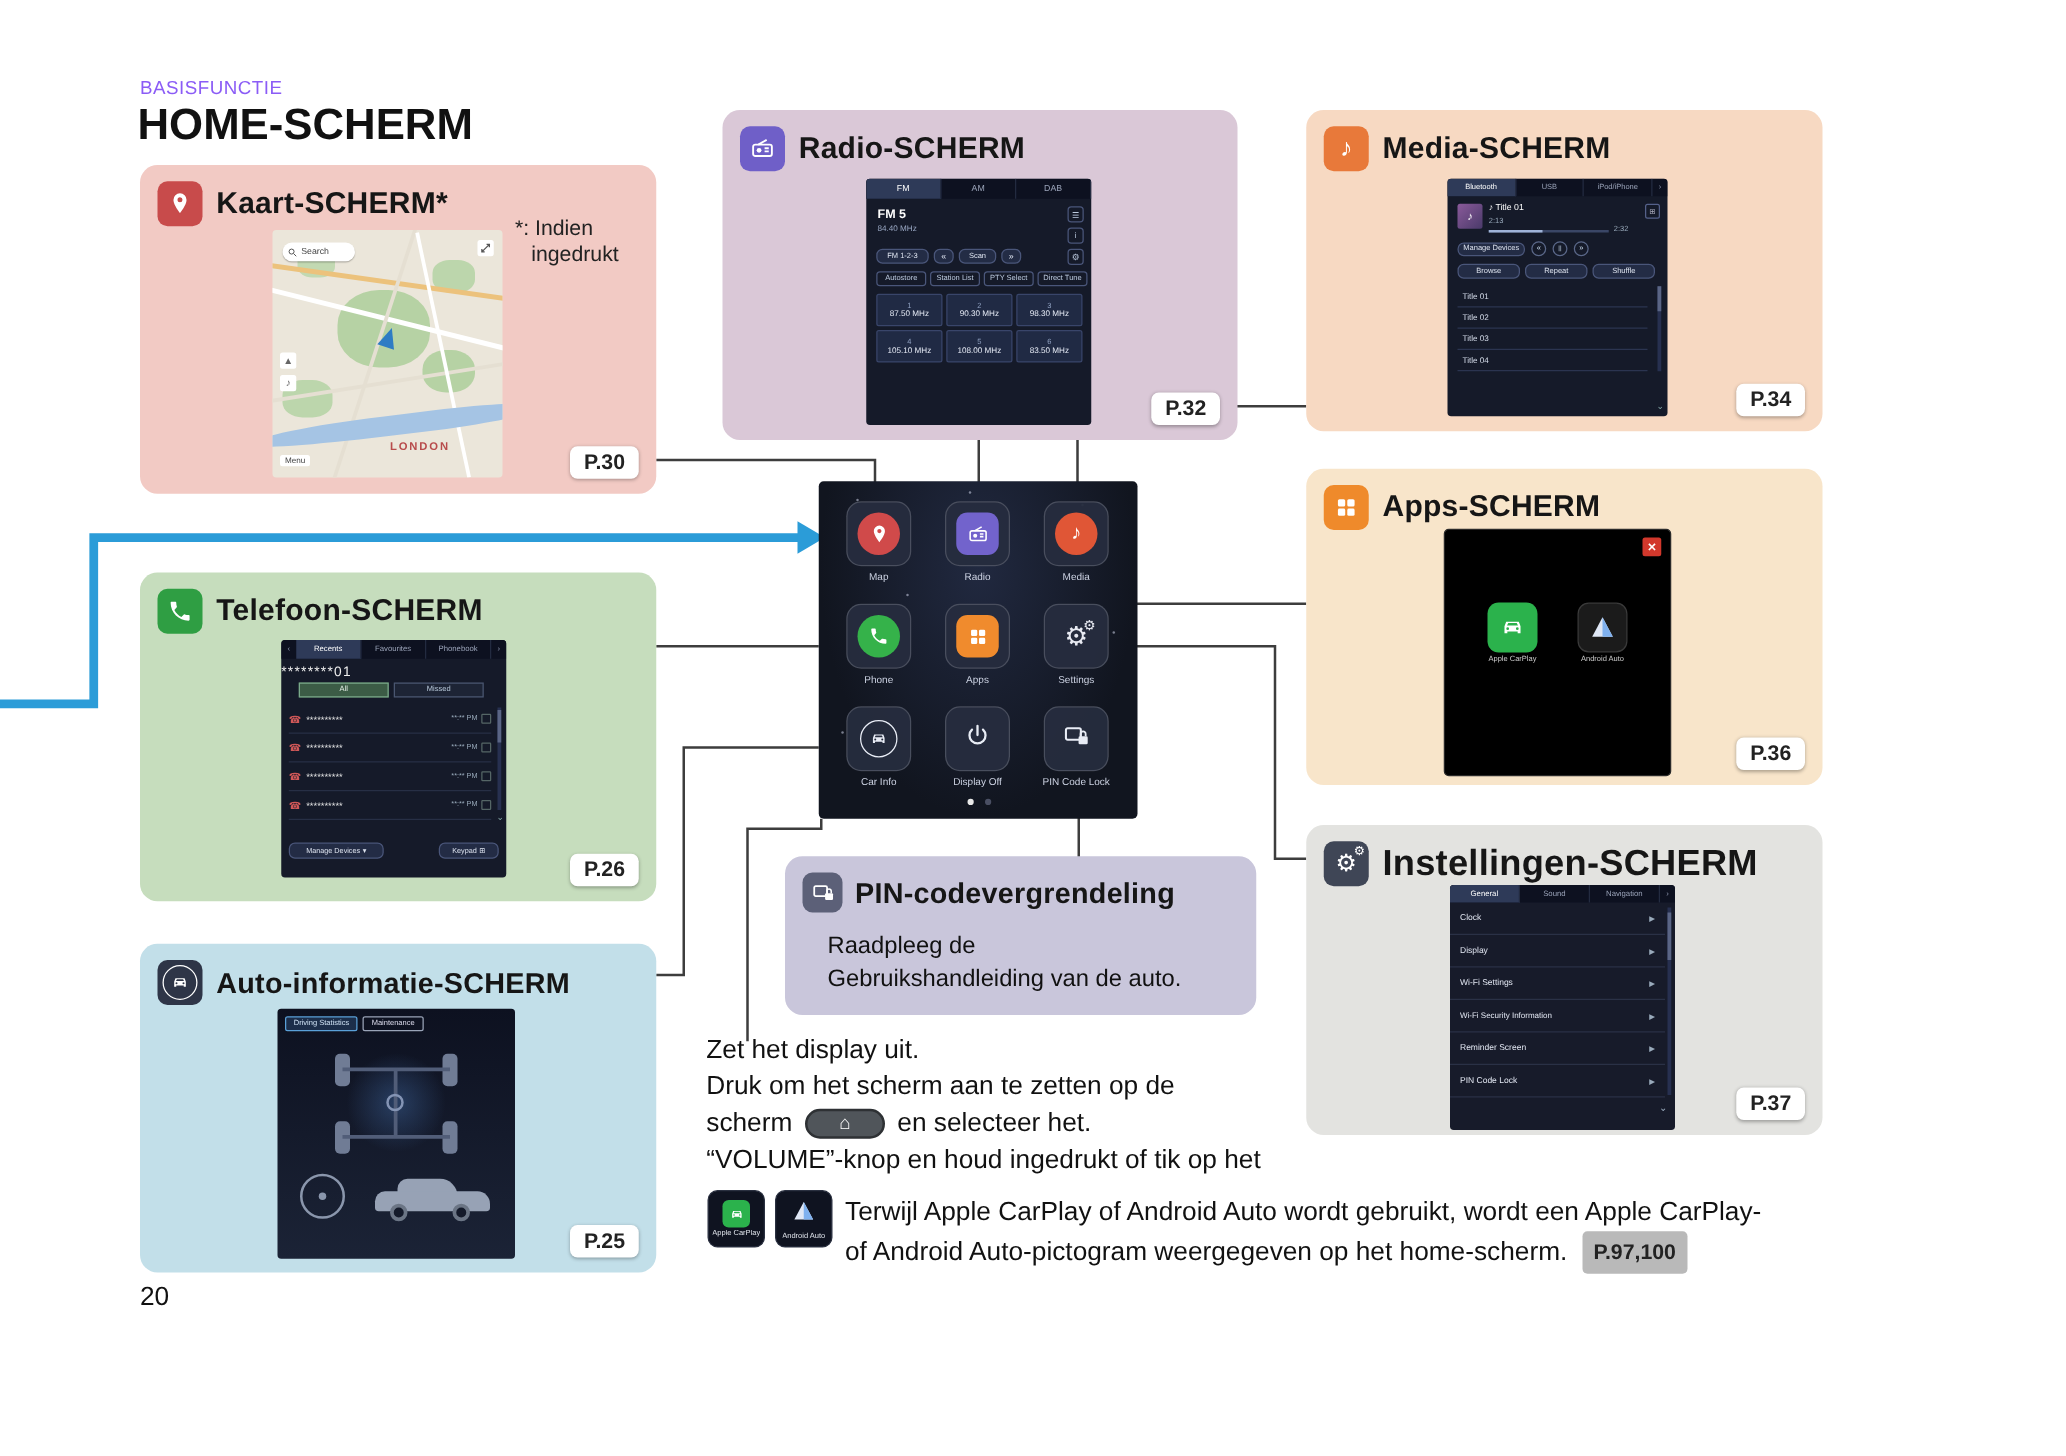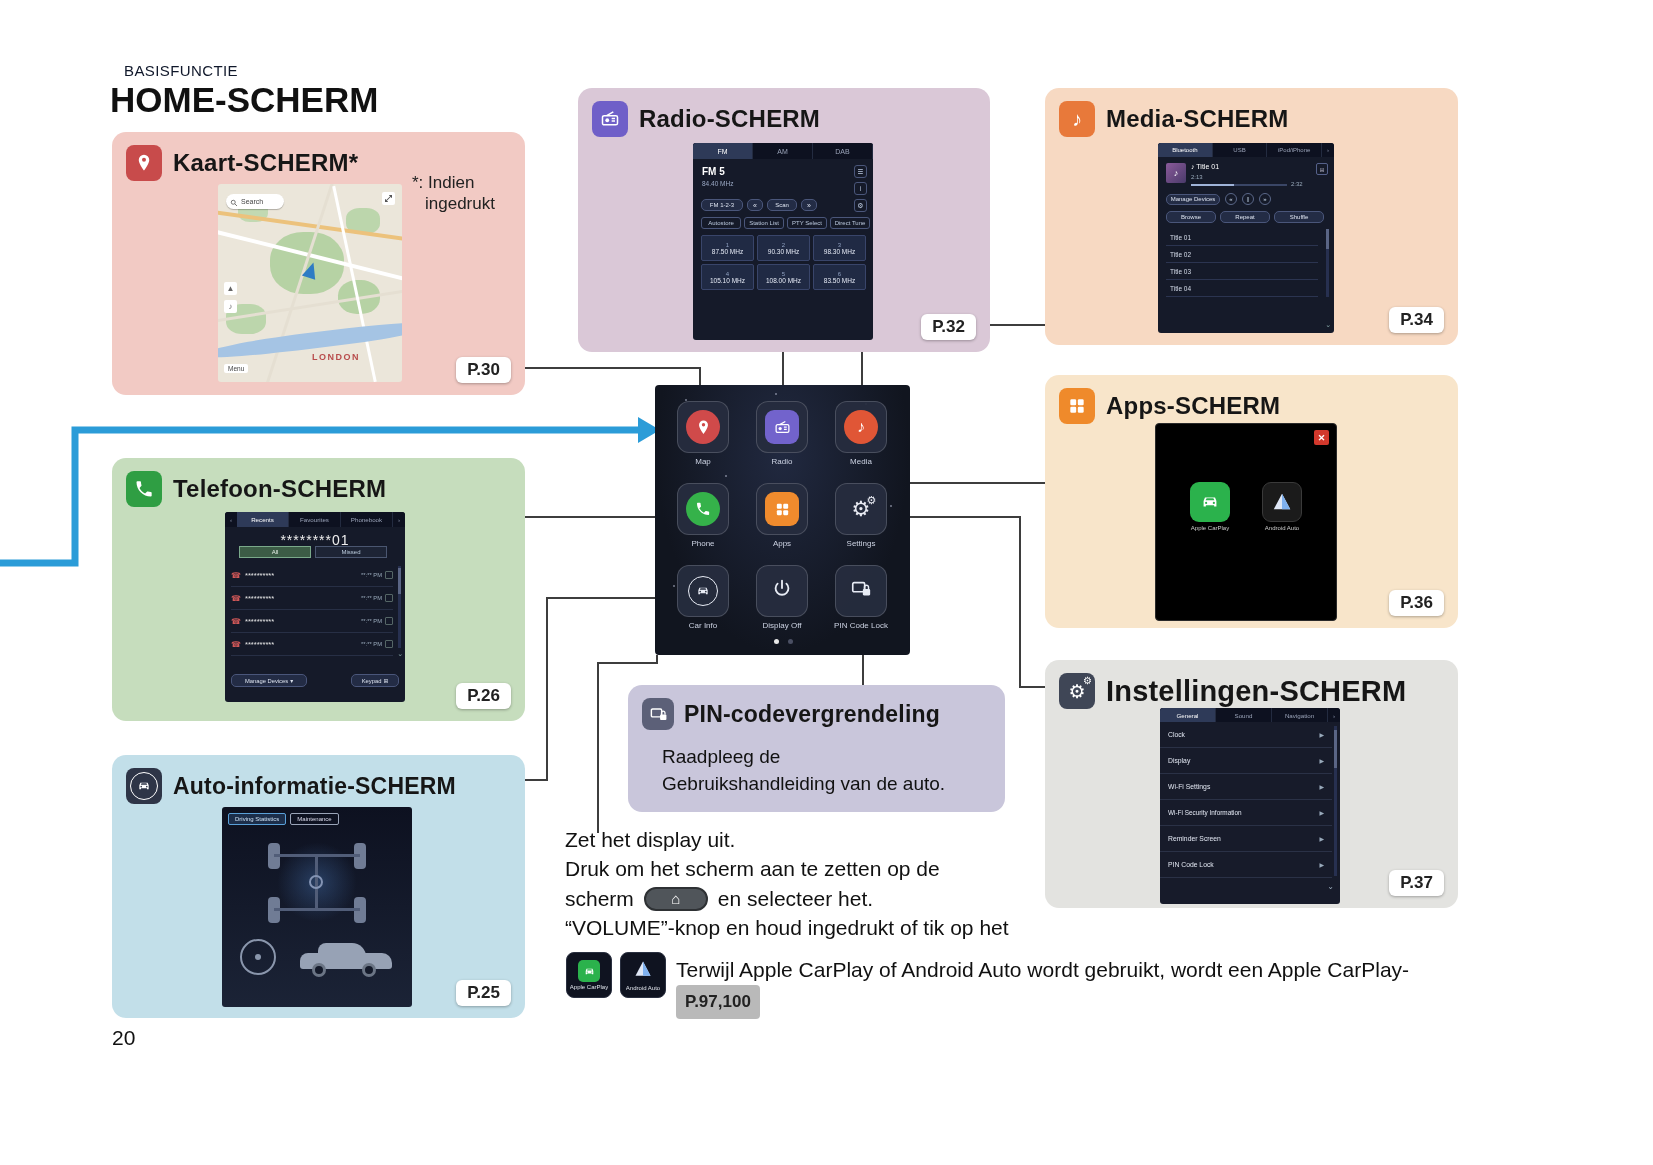--- a/index.html
+++ b/index.html
@@ -46,21 +46,21 @@
       <path d="M908 483 H1045"></path>
       <path d="M908 517 H1020 V687 H1045"></path>
       <path d="M525 780 H547 V598 H655"></path>
       <path d="M657 655 V663 H598 V833"></path>
       <path d="M863 654 V686"></path>
     </g>
     <path d="M0 563 H75 V430 H641" stroke="#2b9cd8" stroke-width="7" fill="none"></path>
     <polygon points="638,417 638,443 660,430" fill="#2b9cd8"></polygon>
   </svg>
 
-  <div class="abs" style="left:124px;top:62px;font-size:15px;color:#0f172a;letter-spacing:.4px">BASISFUNCTIE</div>
+  <div class="abs" style="left:112px;top:62px;font-size:15px;color:#8b5cf6;letter-spacing:.4px">BASISFUNCTIE</div>
   <div class="abs" style="left:110px;top:80px;font-size:35px;font-weight:bold;color:#111">HOME-SCHERM</div>
 
   <div class="panel" style="left:112px;top:132px;width:413px;height:263px;background:#f2cac4">
     <div class="phead">
       <span class="picon" style="background:#c84b4b">
         <svg width="20" height="20" viewBox="0 0 24 24">
             <path fill="#fff" d="M12 2a6.3 6.3 0 0 0-6.3 6.3C5.7 13 12 21 12 21s6.3-8 6.3-12.7A6.3 6.3 0 0 0 12 2zm0 8.6a2.4 2.4 0 1 1 0-4.8 2.4 2.4 0 0 1 0 4.8z"></path>
           </svg>
       </span>
       <span class="ptitle">Kaart-SCHERM*</span>
@@ -113,21 +113,21 @@
       <span class="ptitle">Telefoon-SCHERM</span>
     </div>
     <div class="mini" style="left:113px;top:54px;width:180px;height:190px">
       <div class="tabbar" style="height:15px;font-size:6.2px">
         <span class="chv">‹</span>
         <span class="tab on">Recents</span>
         <span class="tab">Favourites</span>
         <span class="tab">Phonebook</span>
         <span class="chv">›</span>
       </div>
-      <div class="abs" style="left:0;top:20px;width:100%;text-align:center;font-size:14px;color:#eee;letter-spacing:1px">********01</div>
+      <div class="abs" style="left:0;top:20px;width:100%;font-size:11px;color:#eee;letter-spacing:1px">********01</div>
       <div class="abs" style="left:14px;top:34px;display:flex;gap:4px">
         <span style="width:72px;height:12px;background:#3c5c46;border:1px solid #7aa98a;color:#e6efe8;font-size:6px;display:flex;align-items:center;justify-content:center">All</span>
         <span style="width:72px;height:12px;background:#1d2435;border:1px solid #4a5670;color:#bcd;font-size:6px;display:flex;align-items:center;justify-content:center">Missed</span>
       </div>
       <div class="abs" style="left:6px;top:52px;width:162px">
         <div class="prow">
           <span style="color:#d05858;font-size:8px;margin-right:4px">☎</span>
           <span style="flex:1;font-size:7.5px;color:#e5e5e5">**********</span>
           <span style="font-size:5.8px;color:#9ab;margin-right:3px">**:** PM</span>
           <span style="width:8px;height:8px;border:1px solid #566;border-radius:1px"></span>
@@ -555,19 +555,20 @@
       <svg width="20" height="20" viewBox="0 0 24 24">
           <path d="M12 3L21 20H3z" fill="#dfe7f5"></path>
           <path d="M12 3l9 17h-9z" fill="#7fb1ef"></path>
         </svg>
     </span>
     <span style="font-size:6px;color:#dfe3ea;white-space:nowrap;overflow:hidden;max-width:44px">Android Auto</span>
   </div>
   <div class="abs" style="left:676px;top:955px;font-size:21px;color:#111;line-height:30px;z-index:1">
     <div>Terwijl Apple CarPlay of Android Auto wordt gebruikt, wordt een Apple CarPlay-</div>
     <div style="display:flex;align-items:center;gap:12px">
+      <span>of Android Auto-pictogram weergegeven op het home-scherm.</span>
       <span style="background:#b9b9b9;color:#222;font-size:17px;font-weight:bold;border-radius:4px;padding:2px 9px">P.97,100</span>
     </div>
   </div>
 
   <div class="abs" style="left:112px;top:1026px;font-size:21px;color:#111">20</div>
 
 </div>
 
 </body></html>

